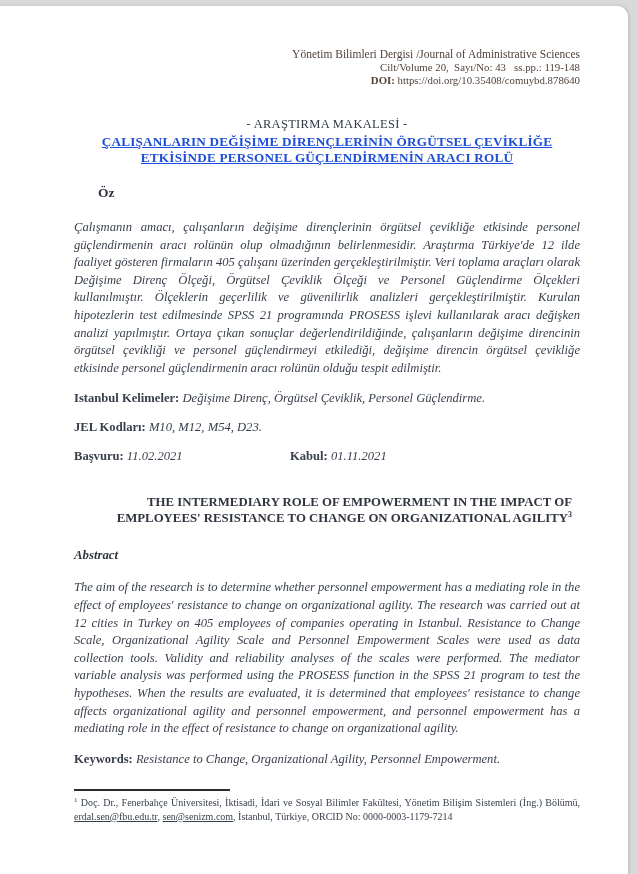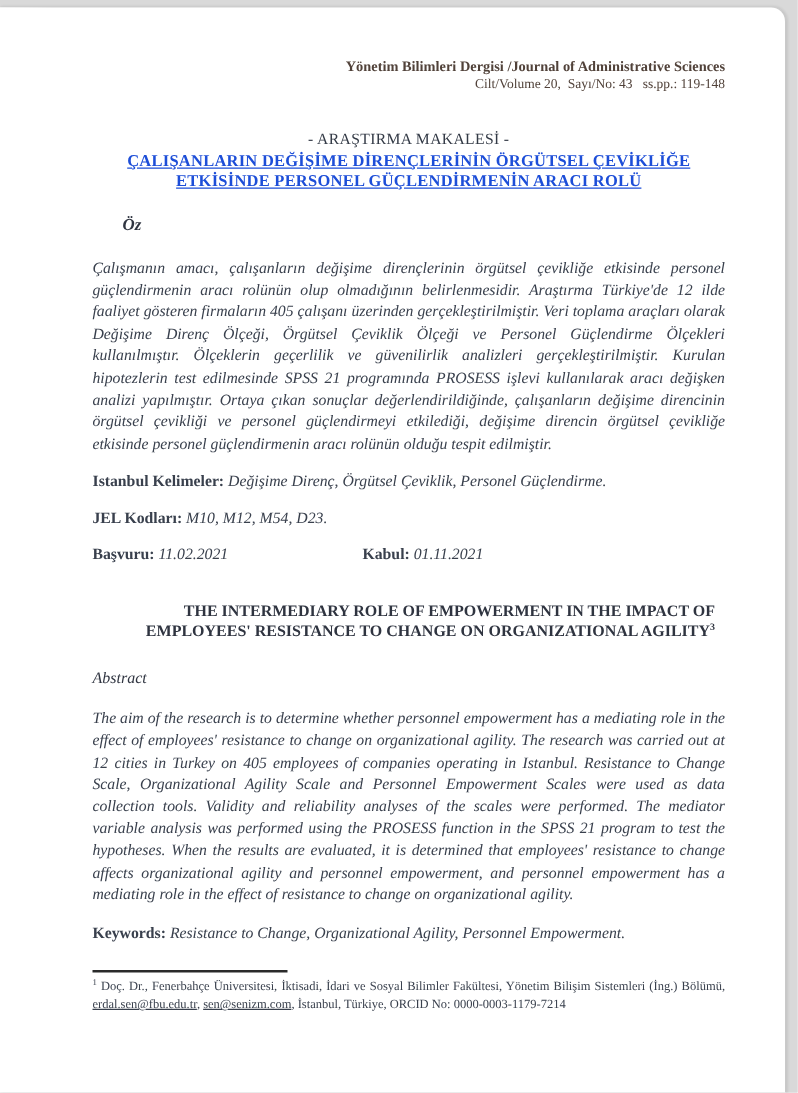--- a/index.html
+++ b/index.html
@@ -27,21 +27,21 @@
     padding: 42px 48px 0 74px;
     color: #39404d;
   }
   
   .jheader {
     text-align: right;
     color: #51423a;
     margin-bottom: 30px;
   }
   .jheader .jname {
-    font-weight: bold;
+    font-weight: normal;
     font-size: 11.5px;
     line-height: 13px;
     display: block;
   }
   .jheader .jissue {
     font-size: 10.8px;
     line-height: 13px;
     display: block;
     white-space: pre-wrap;
   }
@@ -73,21 +73,20 @@
   .authors {
     text-align: center;
     font-size: 12.5px;
     color: #39404d;
     margin-bottom: 27px;
   }
   sup { font-size: 8px; line-height: 0; }
 
   .oz-heading {
     font-weight: bold;
-    font-style: italic;
     font-size: 13.5px;
     color: #2f3440;
     margin: 0 0 18px 24px;
   }
   .para {
     font-style: italic;
     font-size: 12.6px;
     line-height: 17.6px;
     text-align: justify;
     color: #39404d;
@@ -106,21 +105,21 @@
   .title-en {
     text-align: right;
     font-weight: bold;
     font-size: 12.8px;
     line-height: 16px;
     color: #2f3440;
     max-width: 490px;
     margin: 0 auto 22px auto;
   }
   .abstract-heading {
-    font-weight: normal;
+    font-weight: bold;
     font-style: italic;
     font-size: 12.8px;
     color: #2f3440;
     margin: 0 0 16px 0;
   }
   .keywords { margin-bottom: 22px; }
 
   .fn-rule {
     width: 156px;
     border: none;
@@ -142,20 +141,21 @@
 </style>
 </head>
 <body>
 
 <div class="page">
   <div class="content">
 
     <div class="jheader">
       <span class="jname">Yönetim Bilimleri Dergisi /Journal of Administrative Sciences</span>
       <span class="jissue">Cilt/Volume 20,  Sayı/No: 43   ss.pp.: 119-148</span>
+      <span class="jdoi"><b>DOI:</b><span> https://doi.org/10.35408/comuybd.878640</span></span>
     </div>
 
     <div class="article-type">- ARAŞTIRMA MAKALESİ -</div>
 
     <h1 class="title-tr">ÇALIŞANLARIN DEĞİŞİME DİRENÇLERİNİN ÖRGÜTSEL ÇEVİKLİĞE ETKİSİNDE PERSONEL GÜÇLENDİRMENİN ARACI ROLÜ</h1>
 
 
     <div class="oz-heading">Öz</div>
 
     <p class="para">Çalışmanın amacı, çalışanların değişime dirençlerinin örgütsel çevikliğe etkisinde personel güçlendirmenin aracı rolünün olup olmadığının belirlenmesidir. Araştırma Türkiye'de 12 ilde faaliyet gösteren firmaların 405 çalışanı üzerinden gerçekleştirilmiştir. Veri toplama araçları olarak Değişime Direnç Ölçeği, Örgütsel Çeviklik Ölçeği ve Personel Güçlendirme Ölçekleri kullanılmıştır. Ölçeklerin geçerlilik ve güvenilirlik analizleri gerçekleştirilmiştir. Kurulan hipotezlerin test edilmesinde SPSS 21 programında PROSESS işlevi kullanılarak aracı değişken analizi yapılmıştır. Ortaya çıkan sonuçlar değerlendirildiğinde, çalışanların değişime direncinin örgütsel çevikliği ve personel güçlendirmeyi etkilediği, değişime direncin örgütsel çevikliğe etkisinde personel güçlendirmenin aracı rolünün olduğu tespit edilmiştir.</p>

